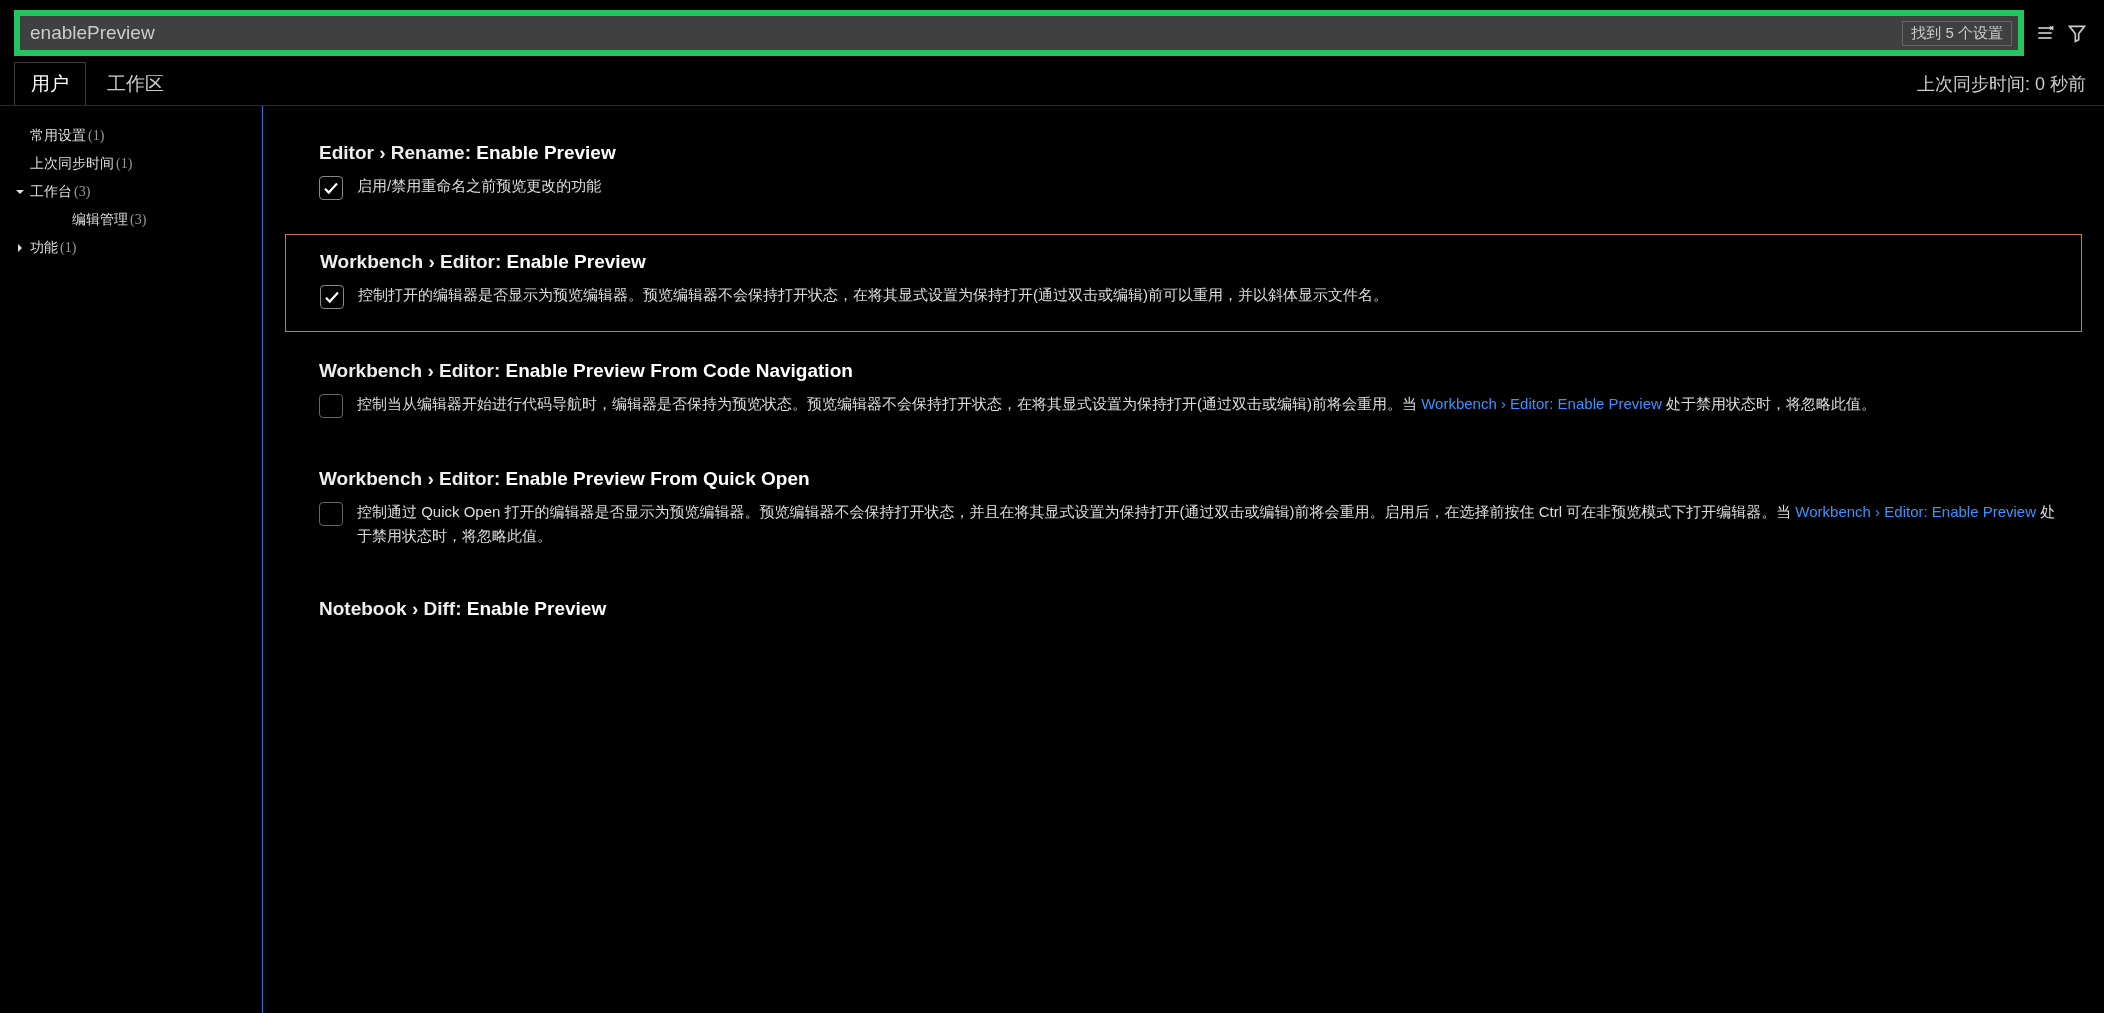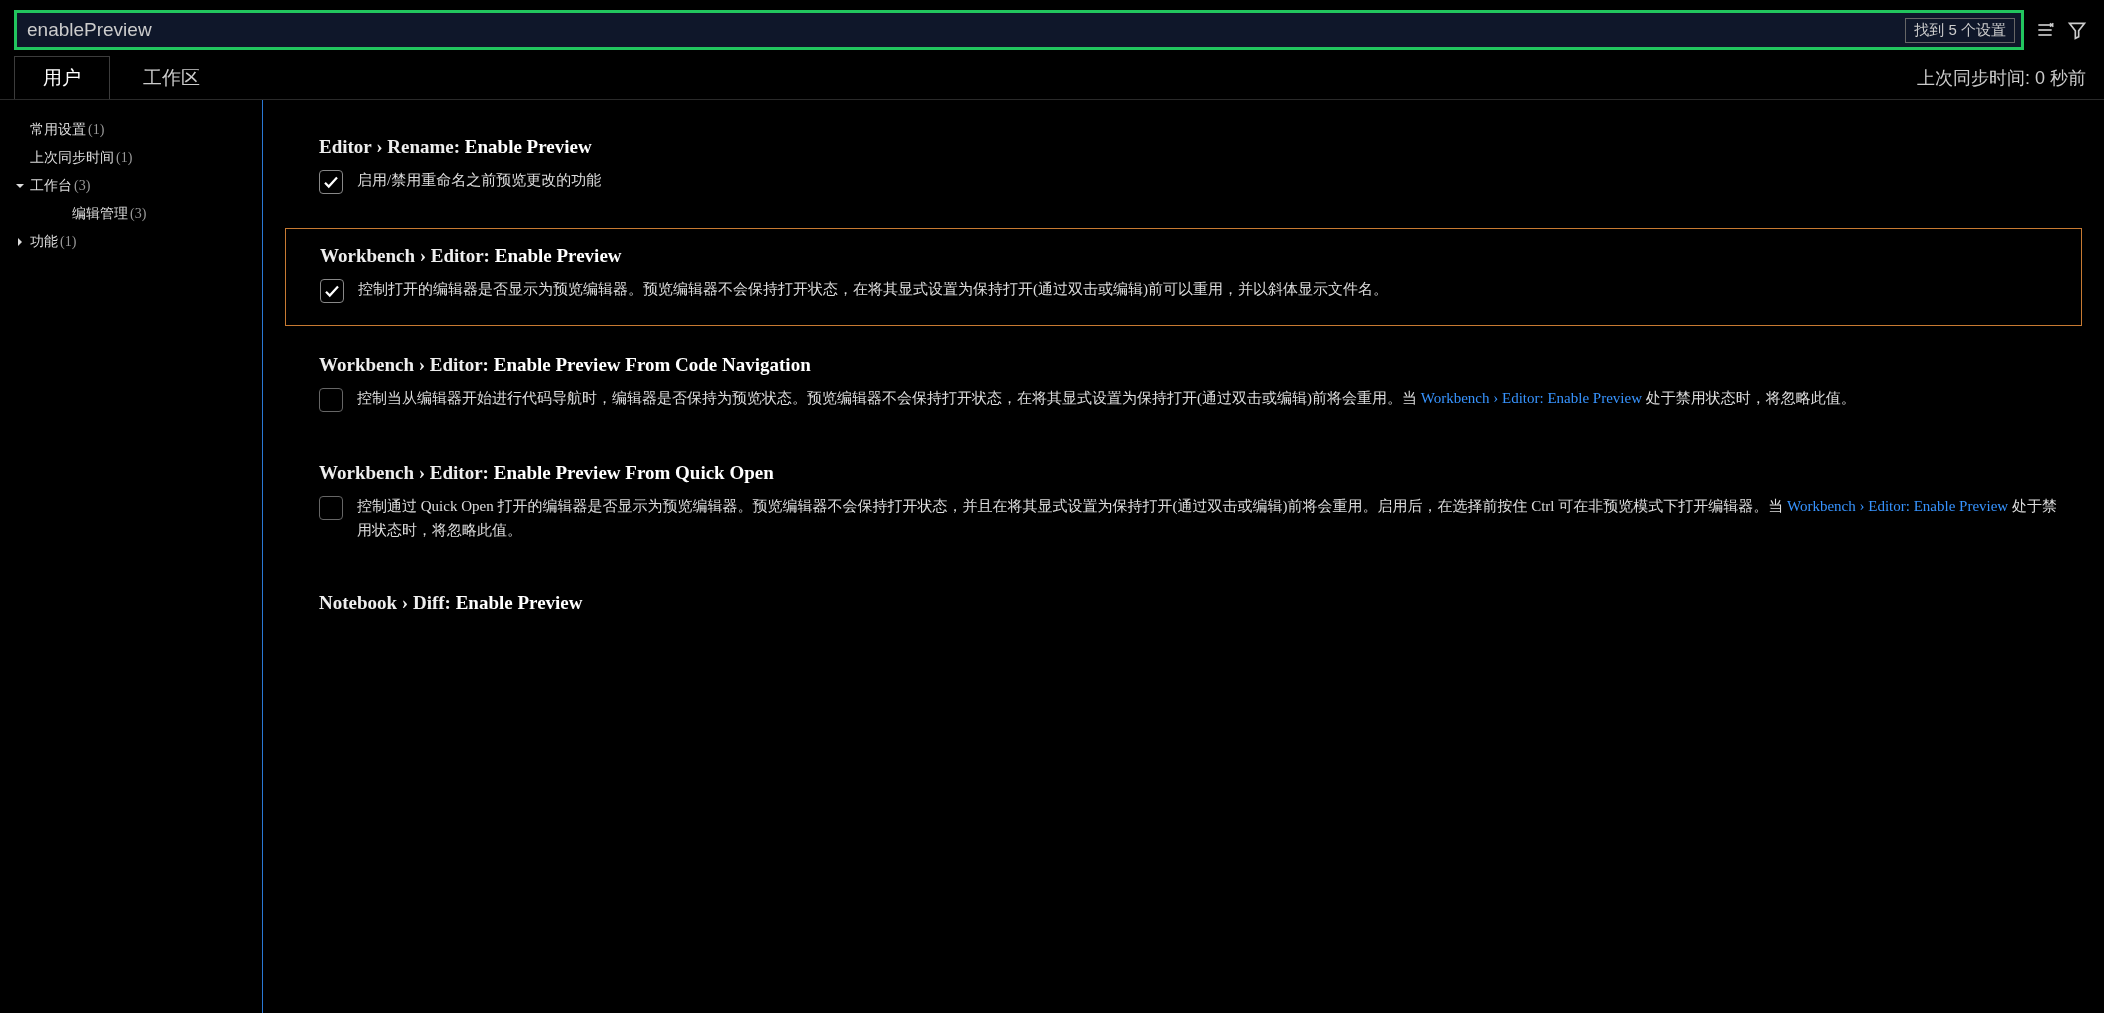--- a/index.html
+++ b/index.html
@@ -15,22 +15,22 @@
 
 .search-row {
   display: flex;
   align-items: center;
   padding: 10px 14px 6px 14px;
   gap: 8px;
 }
 .search-input-wrap {
   flex: 1;
   position: relative;
-  border: 3px solid #22c55e;
-  background: #0f172a;
+  border: 6px solid #22c55e;
+  background: #404040;
   display: flex;
   align-items: center;
 }
 .search-input {
   flex: 1;
   background: transparent;
   border: none;
   outline: none;
   color: #ccc;
   font-size: 19px;
@@ -63,21 +63,21 @@
 
 
 .tabs-row {
   display: flex;
   align-items: center;
   padding: 0 14px;
   border-bottom: 0px solid #333;
 }
 .tabs { display: flex; gap: 4px; }
 .tab {
-  padding: 8px 28px;
+  padding: 8px 16px;
   color: #ccc;
   font-size: 19px;
   cursor: pointer;
   border: 1px solid transparent;
   border-bottom: none;
 }
 .tab.active {
   border: 1px solid #3c3c3c;
   border-bottom: none;
   color: #fff;
@@ -125,21 +125,20 @@
 .divider {
   width: 1px;
   background: #2a78d4;
   align-self: stretch;
 }
 
 .content {
   flex: 1;
   padding: 20px 20px 20px 0;
   overflow-y: auto;
-  font-family: Liberation Serif, serif;
 }
 
 .setting {
   padding: 16px 20px 22px 56px;
   position: relative;
   margin-bottom: 12px;
 }
 .setting.focused {
   border: 1px solid #c77a32;
   margin-left: 22px;

